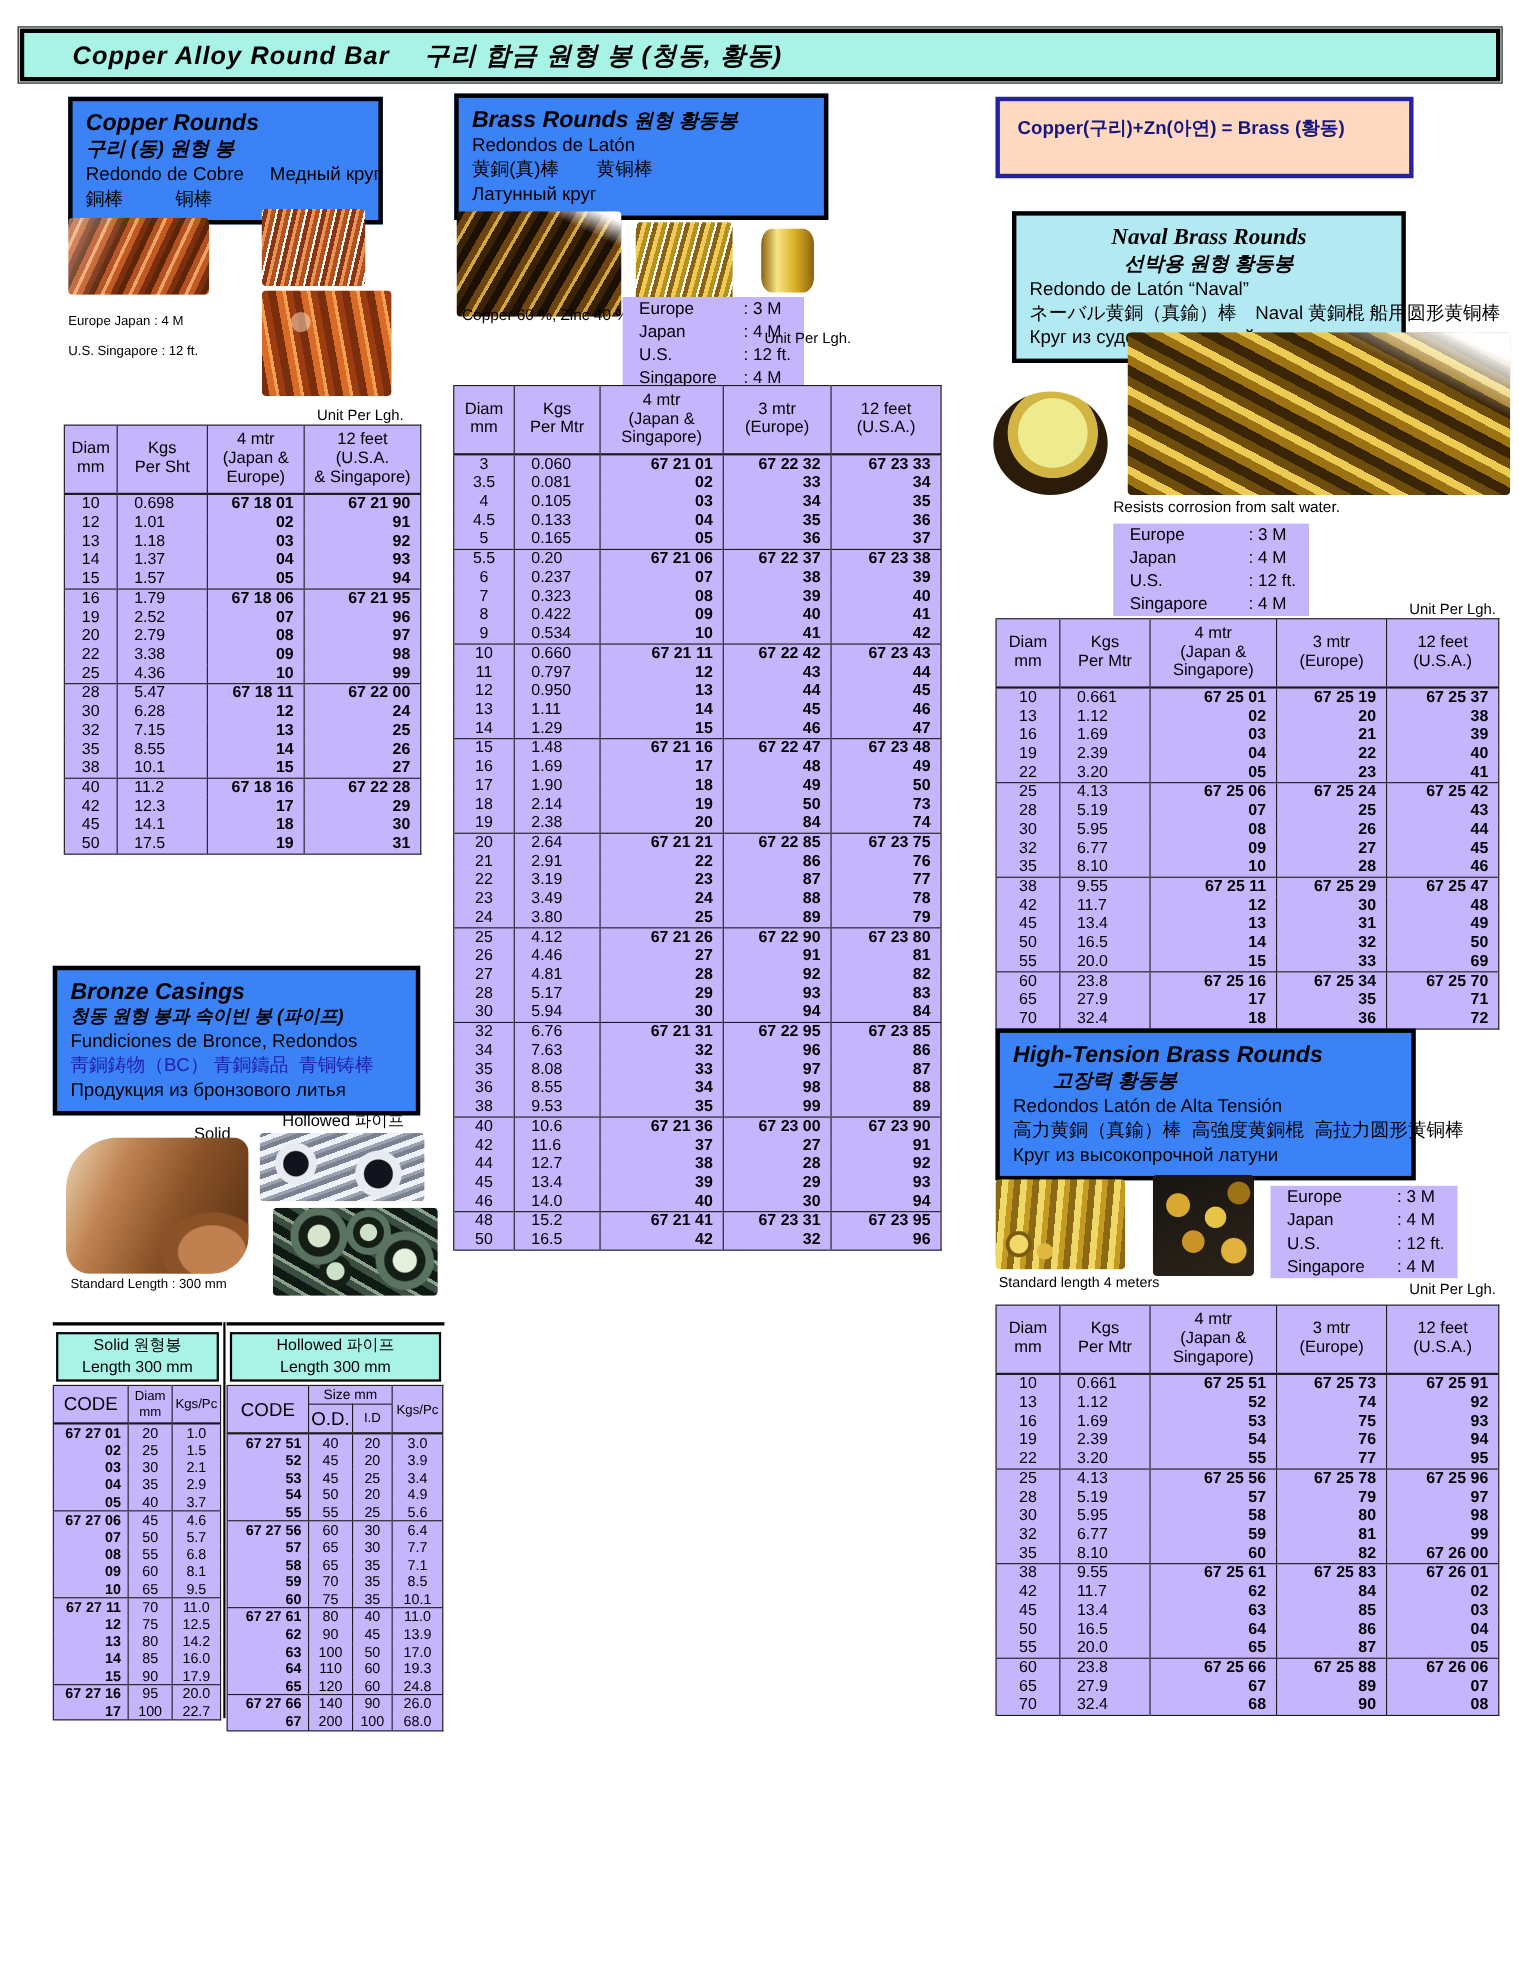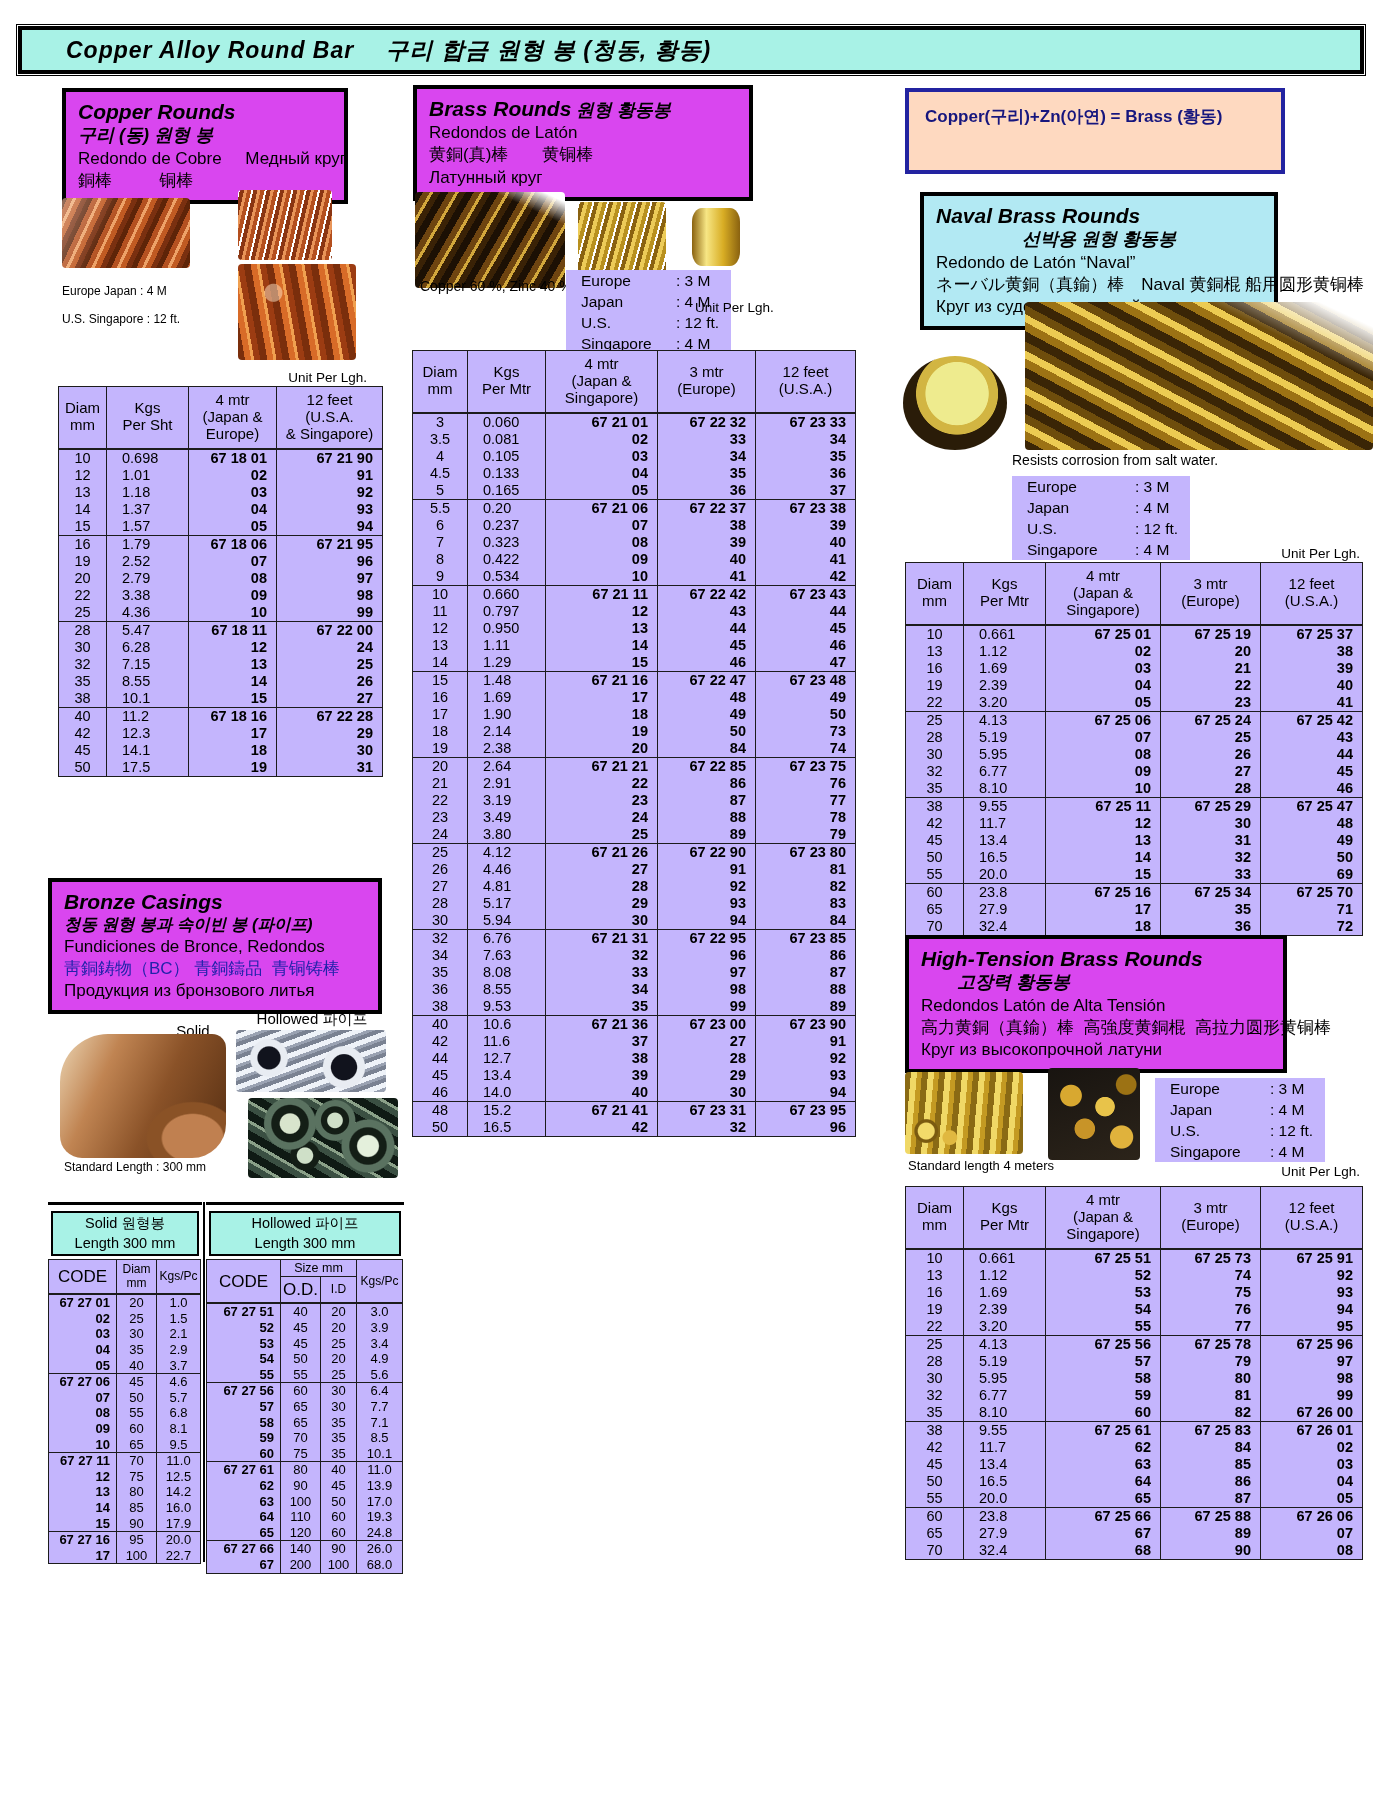--- a/index.html
+++ b/index.html
@@ -7,21 +7,21 @@
         font-family:"Liberation Sans",sans-serif;color:#000;overflow:hidden;}
   .abs{position:absolute;}
 
   
   .titlebar{left:18px;top:26px;width:1338px;height:40px;background:#a8f2e6;
             border:4px solid #000;box-shadow:0 0 0 1px #fff,0 0 0 2px #000;
             display:flex;align-items:center;}
   .titlebar span{font-size:23px;font-weight:bold;font-style:italic;padding-left:44px;letter-spacing:1px;}
 
   
-  .secbox{background:#d946ef;border:4px solid #000;padding:7px 12px 8px;box-sizing:border-box;}
+  .secbox{background:#3b82f6;border:4px solid #000;padding:7px 12px 8px;box-sizing:border-box;}
   .secbox .t-en{font-size:21px;font-weight:bold;font-style:italic;line-height:1.2;}
   .secbox .t-ko{font-size:18px;font-weight:bold;font-style:italic;line-height:1.3;}
   .secbox .sub{font-size:17px;line-height:1.3;white-space:pre;}
   .navalbox{background:#b2e9f3;}
   .ht-ko{text-align:left;padding-left:36px;}
 
   
   .pinkbox{background:#fed9c0;border:4px solid #2323a0;color:#16167e;
            padding:10px 0 8px 16px;box-sizing:border-box;}
   .pinkbox div{font-size:17px;font-weight:bold;line-height:1.8;}
@@ -885,26 +885,26 @@
             <td class="ac">50</td>
             <td class="al">16.5</td>
             <td class="ar b">42</td>
             <td class="ar b">32</td>
             <td class="ar b">96</td>
           </tr>
         </tbody>
       </table>
     </div>
 
-  <div class="abs pinkbox" style="left:905px;top:88px;width:380px;height:86px;">
+  <div class="abs pinkbox" style="left:905px;top:88px;width:380px;height:74px;">
     <div>Copper(구리)+Zn(아연) = Brass (황동)</div>
   </div>
 
   <div class="abs secbox navalbox" style="left:920px;top:192px;width:358px;">
-    <div class="t-en" style="">Naval Brass Rounds</div>
+    <div class="t-en" style="text-align:center;font-family:Liberation Serif, serif;">Naval Brass Rounds</div>
     <div class="t-ko" style="text-align:center;">선박용 원형 황동봉</div>
     <div class="sub">Redondo de Latón “Naval”</div>
     <div class="sub">ネーバル黄銅（真鍮）棒　Naval 黄銅棍 船用圆形黄铜棒</div>
     <div class="sub">Круг из судостроительной латуни</div>
   </div>
 
   <div class="abs ph navalDisc" style="left:903px;top:356px;width:104px;height:94px;"></div>
   <div class="abs ph navalRods" style="left:1025px;top:302px;width:348px;height:148px;"></div>
 
   <div class="abs small" style="left:1012px;top:452px;font-size:14px;">Resists corrosion from  salt water.</div>

